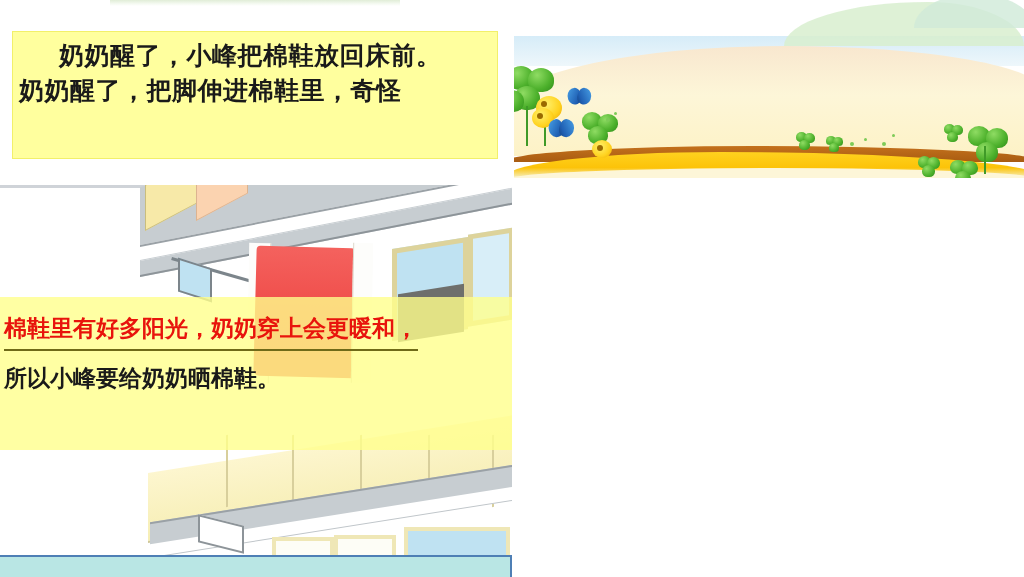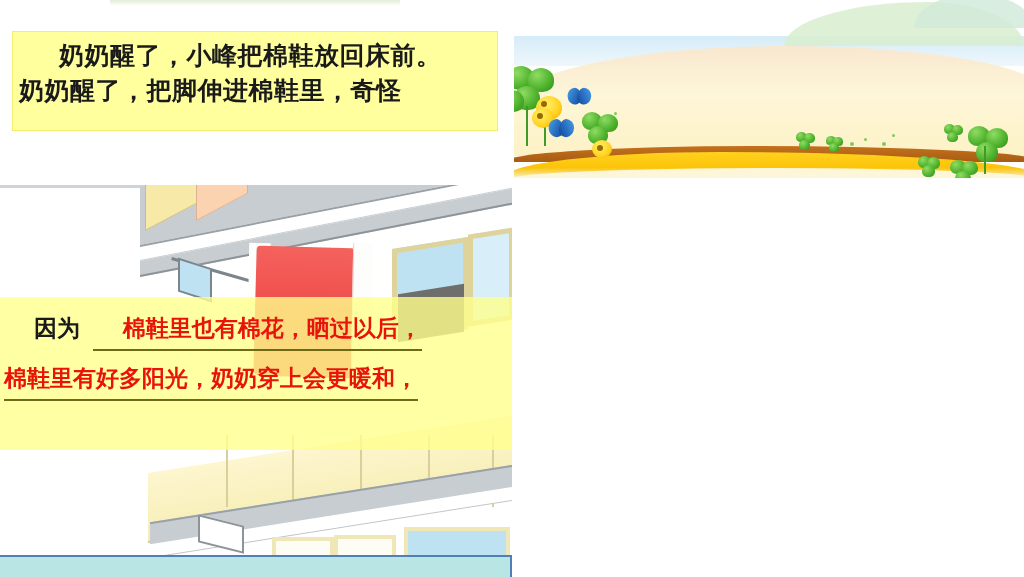--- a/index.html
+++ b/index.html
@@ -78,21 +78,21 @@
   .lw1{ left:272px; top:352px; width:62px; height:60px; }
   .lw2{ left:334px; top:350px; width:62px; height:62px; }
   .lw3{ left:404px; top:342px; width:106px; height:76px; background:#bfe2f2;
         border-color:#efe7b6;}
 
   
   .cyan-band{position:absolute; left:0; bottom:0; width:512px; height:22px;
              background:#b9e6e4; border-top:2px solid #4e7fb5; border-right:2px solid #4e7fb5;}
 
   
-  #textbox-1 { position:absolute; left:12px; top:31px; width:486px; height:100px;
+  #textbox-1 { position:absolute; left:12px; top:31px; width:486px; height:128px;
                background:#ffff9e; border:1px solid #f2f06a; padding:6px 10px 0 6px;
                z-index:20; }
   .tb1-line { font-size:25px; font-weight:bold; line-height:35px; color:#1a1a1a;
               letter-spacing:.5px; white-space:nowrap; }
   .tb1-line.indent { text-indent:40px; }
   .tb1-red { color:#cc1a08; text-decoration:underline; text-decoration-color:#b4451f;
              text-underline-offset:4px; text-decoration-thickness:2px; }
   .tb1-blank { display:inline-block; width:44px; border-bottom:2px solid #b4451f;
                vertical-align:-4px; }
 
@@ -190,26 +190,24 @@
 
       <div class="cyan-band"></div>
     </div>
 
     <div id="textbox-1">
       <div class="tb1-line indent">奶奶醒了，小峰把棉鞋放回床前。</div>
       <div class="tb1-line">奶奶醒了，把脚伸进棉鞋里，奇怪</div>
     </div>
 
     <div id="textbox-2">
-      <div class="tb2-line indent">
-        <span>因为</span>&nbsp;&nbsp;<span class="tb2-red">棉鞋里也有棉花，晒过以后，</span>
-      </div>
       <div class="tb2-line">
         <span class="tb2-red">棉鞋里有好多阳光，奶奶穿上会更暖和，</span>
       </div>
+      <div class="tb2-line">所以小峰要给奶奶晒棉鞋。</div>
     </div>
   </div>
 
   <div id="right-slide">
 
     <div class="banner">
       <div class="sky"></div>
       <div class="hills"></div>
       <div class="hills2"></div>
       <div class="field"></div>

